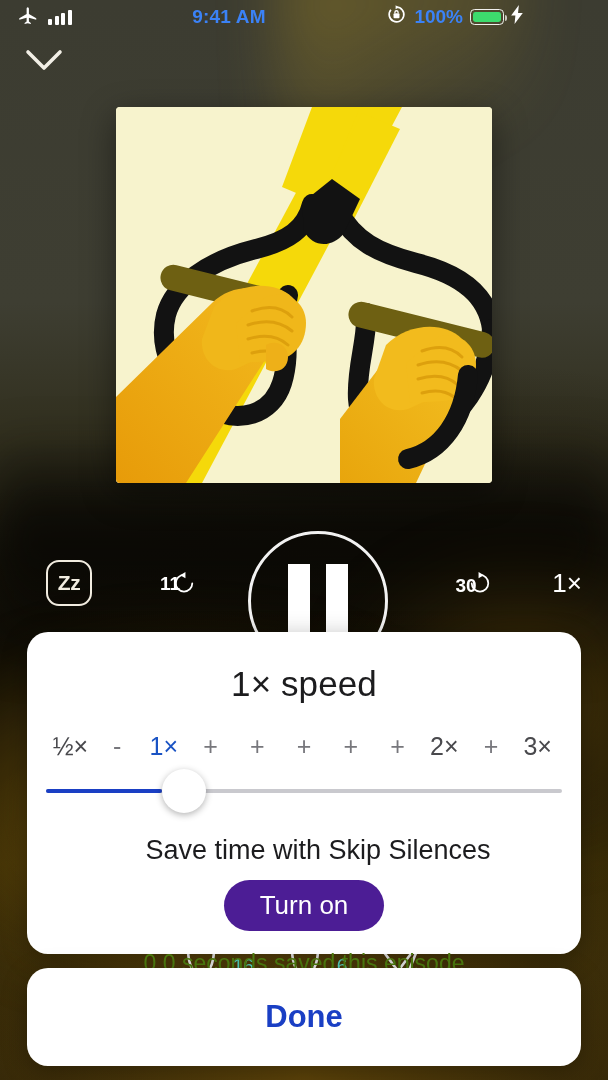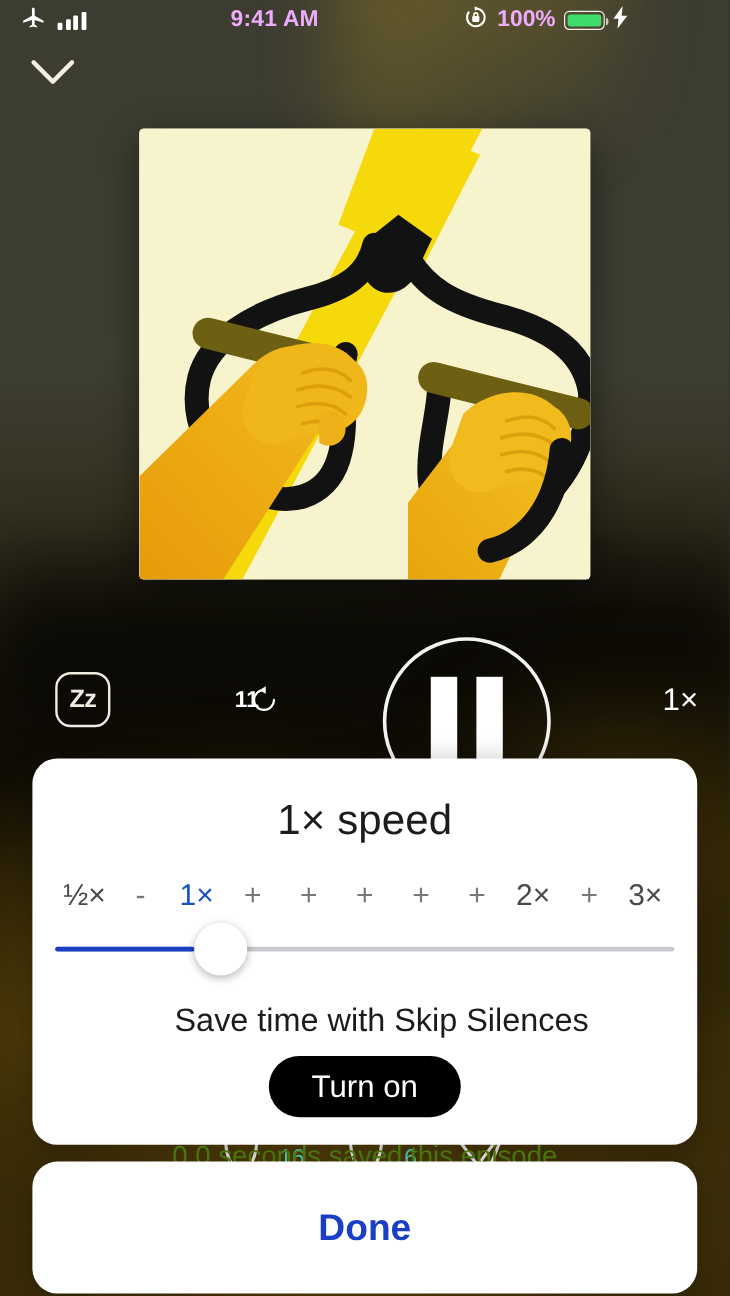--- a/index.html
+++ b/index.html
@@ -47,21 +47,21 @@
   }
   .bg-topleft-streak{
     position:absolute; left:46%; top:-4%; width:40%; height:26%;
     background:linear-gradient(150deg, rgba(210,170,25,.35), rgba(210,170,25,0) 70%);
     filter:blur(30px);
   }
 
   
   #statusbar {
     position:absolute; top:0; left:0; width:524px; height:34px;
-    display:flex; align-items:center; color:#f0abfc; z-index:5;
+    display:flex; align-items:center; color:#3b82f6; z-index:5;
     font-size:19px; font-weight:700;
   }
   .sb-left { display:flex; align-items:center; gap:9px; padding-left:17px; flex:0 0 auto; }
   .sb-center { flex:1; text-align:center; letter-spacing:.2px; }
   .sb-right { display:flex; align-items:center; gap:7px; flex:0 0 auto; }
   .bars { display:flex; align-items:flex-end; gap:2.5px; height:15px; }
   .bars i { display:block; width:4px; background:#fff; border-radius:1px; }
   .bars i:nth-child(1){height:6px}
   .bars i:nth-child(2){height:9px}
   .bars i:nth-child(3){height:12px}
@@ -160,30 +160,30 @@
   }
   #thumb {
     position:absolute; left:135px; top:0; width:44px; height:44px; border-radius:50%;
     background:#fff; box-shadow:0 2px 7px rgba(0,0,0,.30); cursor:pointer;
   }
   #skip-headline {
     text-align:center; font-size:27px; color:#1c1c1e; margin-top:22px;margin-left:28px;
   }
   #turn-on-wrap { display:flex; justify-content:center; margin-top:14px; }
   #turn-on {
-    background:#000000; color:#fff; border:none; border-radius:28px;
+    background:#4c1d95; color:#fff; border:none; border-radius:28px;
     font-size:26px; font-family:inherit; padding:10px 36px; cursor:pointer;
   }
   #saved-line {
     text-align:center; font-size:23px; color:#4d7c0f; margin-top:19px;
   }
 
   
   #done-card {
-    position:absolute; left:27px; top:968px; width:554px; height:110px;
+    position:absolute; left:27px; top:968px; width:554px; height:98px;
     background:#fff; border-radius:21px; z-index:7;
     box-shadow:0 6px 26px rgba(0,0,0,.32);
     display:flex; align-items:center; justify-content:center; cursor:pointer;
   }
   #done-label { font-size:31px; font-weight:700; color:#1a3fc4; }
 </style>
 </head>
 <body>
 
 <div id="backdrop">
@@ -313,20 +313,27 @@
     <span class="num">11</span>
   </div>
 
   <div class="playpause">
     <span style="display:flex;gap:16px;">
       <b></b>
         <b></b>
     </span>
   </div>
 
+  <div class="ctl skip fwd">
+    <svg width="58" height="58" viewBox="0 0 58 58">
+      <path d="M29 13.5 A16 16 0 1 1 13 29.5" fill="none" stroke="#fff" stroke-width="3.4" stroke-linecap="round"></path>
+      <path fill="#fff" d="M26.2 7.6 L36.5 13.8 L26.2 19.6 Z"></path>
+    </svg>
+    <span class="num">30</span>
+  </div>
 
   <div class="speed-ctl">1×</div>
 </div>
 
 <div id="peek-row">
   <div class="peek-item">
     <svg class="glyph" viewBox="0 0 46 34">
       <path d="M10 0 C10 16 16 26 23 26 C30 26 36 16 36 0" fill="none" stroke="#fff" stroke-width="2.6"></path>
     </svg>
     <span class="cnt">16</span>

